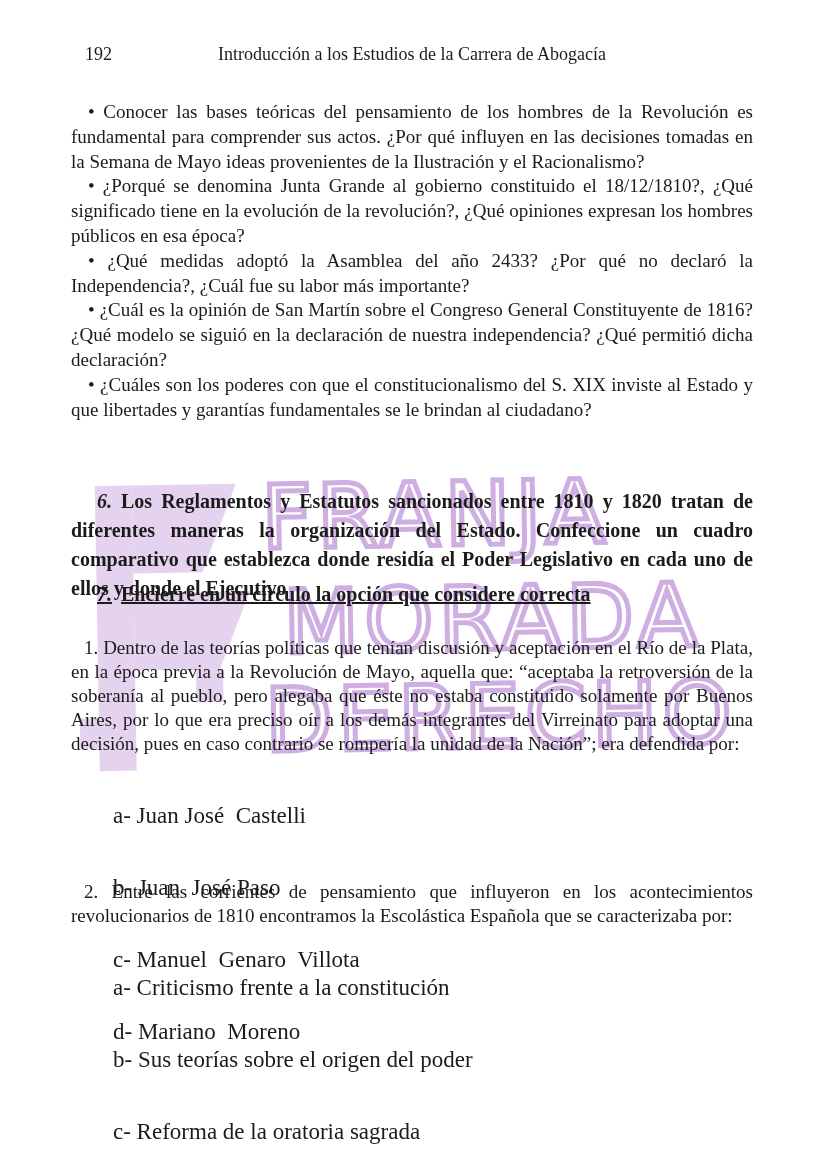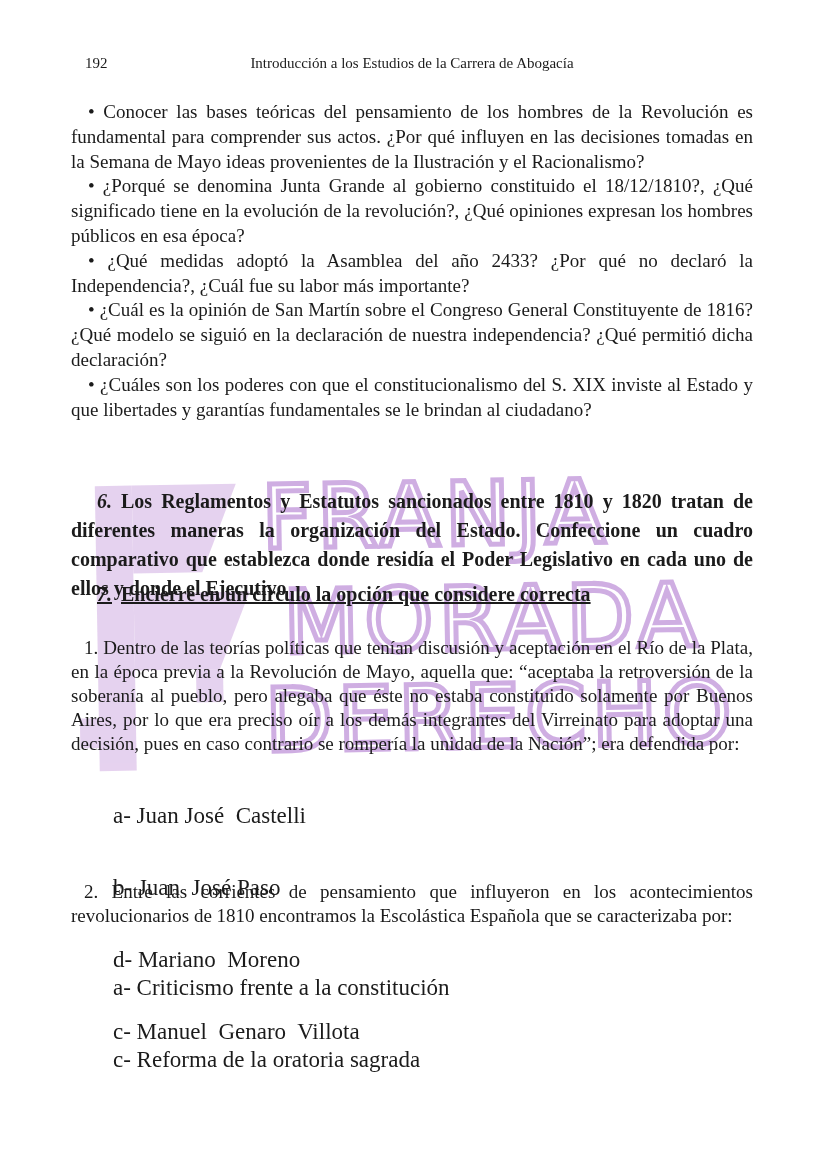--- a/index.html
+++ b/index.html
@@ -7,22 +7,22 @@
     position:relative;
     width:828px;height:1170px;
     background:#ffffff;
     margin:0 auto;
     overflow:hidden;
     font-family:"Liberation Serif", serif;
     color:#1b1b1b;
   }
   
   .header{
-    position:absolute;left:71px;width:682px;top:54px;
-    font-size:15px;line-height:18px;
+    position:absolute;left:71px;width:682px;top:45px;
+    font-size:18px;line-height:18px;
   }
   .page-num{position:absolute;left:14px;top:0;}
   .header-title{display:block;text-align:center;}
   
   .watermark{
     position:absolute;left:0;top:0;width:828px;height:1170px;
     pointer-events:none;
   }
   
   .abs{position:absolute;left:71px;width:682px;}
@@ -96,27 +96,28 @@
     <p>
       <span class="sec-num">7.</span><span>Encierre en un círculo la opción que considere correcta</span>
     </p>
   </div>
 
   <div class="abs question q1">
     <p>1. Dentro de las teorías políticas que tenían discusión y aceptación en el Río de la Plata, en la época previa a la Revolución de Mayo, aquella que: “aceptaba la retroversión de la soberanía al pueblo, pero alegaba que éste no estaba constituido solamente por Buenos Aires, por lo que era preciso oír a los demás integrantes del Virreinato para adoptar una decisión, pues en caso contrario se rompería  la unidad de  la Nación”; era defendida por:</p>
     <ul class="options">
       <li>a- Juan José  Castelli</li>
       <li>b- Juan  José Paso</li>
+      <li>c- Manuel  Genaro  Villota</li>
       <li>d- Mariano  Moreno</li>
-      <li>c- Manuel  Genaro  Villota</li>
     </ul>
   </div>
 
   <div class="abs question q2">
     <p>2. Entre las corrientes de pensamiento que influyeron en los acontecimientos revolucionarios de 1810 encontramos la Escolástica Española que se caracterizaba por:</p>
     <ul class="options">
       <li>a- Criticismo frente a la constitución</li>
+      <li>b- Sus teorías sobre el origen del poder</li>
       <li>c- Reforma de la oratoria sagrada</li>
       
     </ul>
   </div>
 
 </div>
 
 </body></html>

